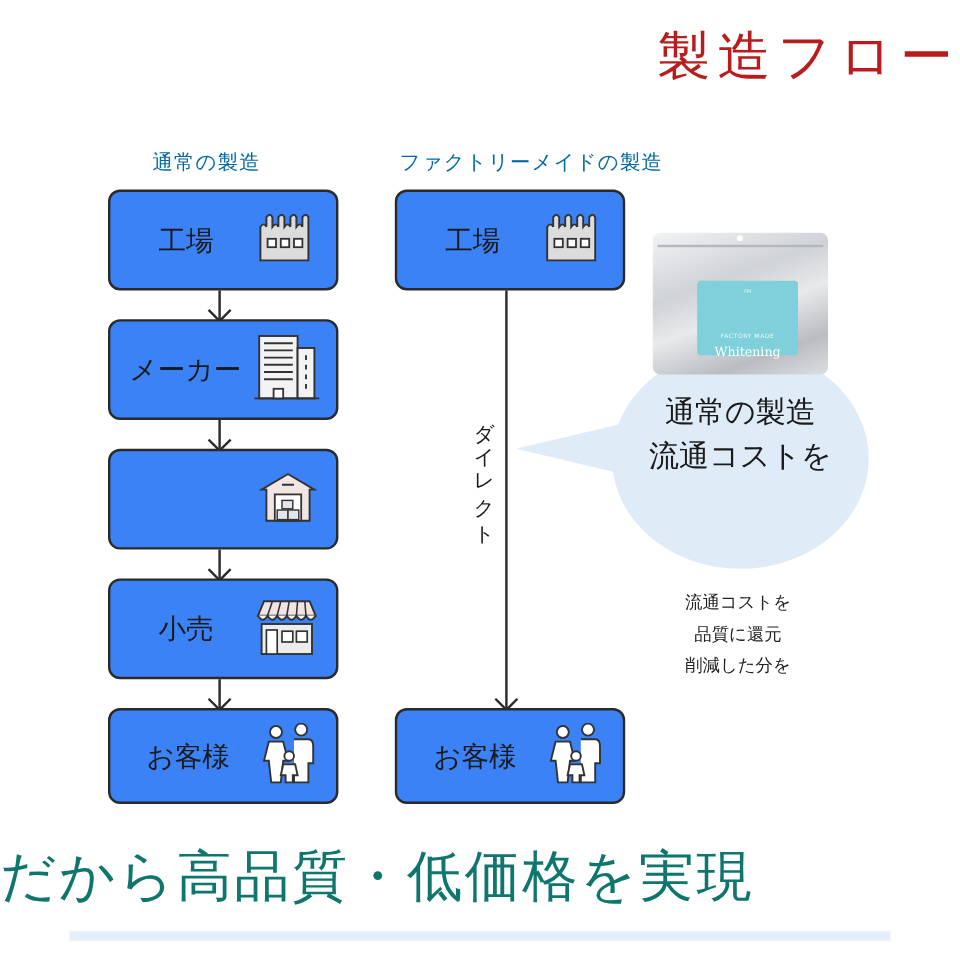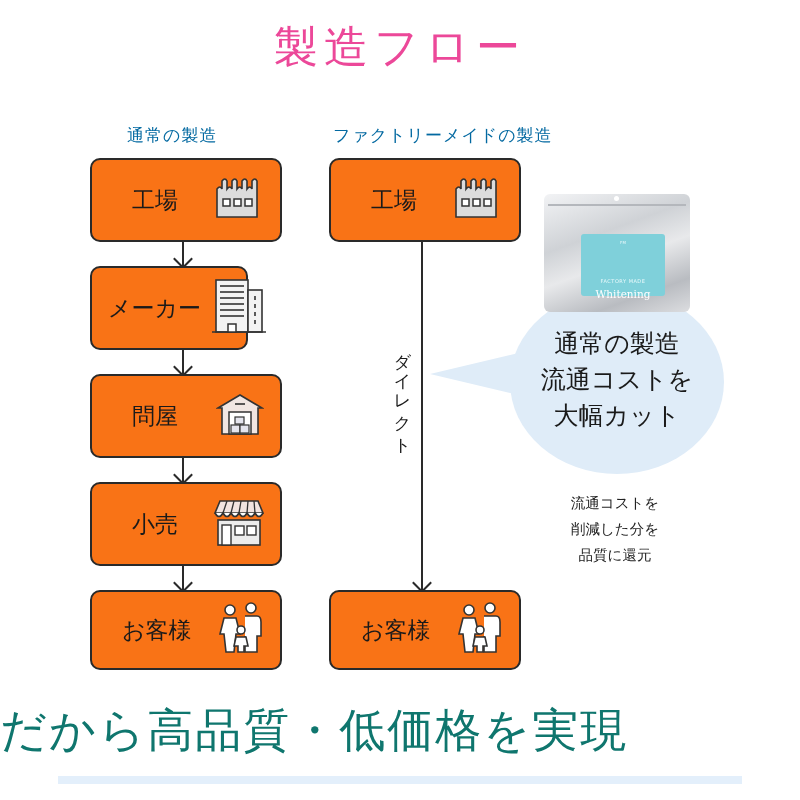--- a/index.html
+++ b/index.html
@@ -1,21 +1,21 @@
 <!DOCTYPE html>
 <html><head>
 <meta charset="utf-8">
 <style>
   html, body { margin:0; padding:0; background:#ffffff; }
   body { width:800px; height:800px; position:relative; overflow:hidden;
          font-family:"DejaVu Sans", "Liberation Sans", sans-serif; color:#222; }
-  .title { position:absolute; left:0; width:800px; top:18px; text-align:center;
-           font-family:"DejaVu Serif", "Liberation Serif", serif; font-size:44px; letter-spacing:6px; color:#ec4899; }
+  .title { position:absolute; left:0; width:800px; top:18px; text-align:right;
+           font-family:"DejaVu Serif", "Liberation Serif", serif; font-size:44px; letter-spacing:6px; color:#b91c1c; }
   .col-head { position:absolute; font-size:17px; color:#0369a1; letter-spacing:1px; }
-  .box { position:absolute; box-sizing:border-box; border:2px solid #2a2a2a; border-radius:10px; background:#f97316; }
+  .box { position:absolute; box-sizing:border-box; border:2px solid #2a2a2a; border-radius:10px; background:#3b82f6; }
   .box .label { position:absolute; left:0; top:0; bottom:0; display:flex; align-items:center; font-size:23px; color:#1a1a1a; }
   .box .icon { position:absolute; top:50%; transform:translateY(-50%); }
   .vline { position:absolute; width:2px; background:#2a2a2a; }
   .arrowhead { position:absolute; width:12px; height:12px; border-right:2px solid #2a2a2a; border-bottom:2px solid #2a2a2a; transform:rotate(45deg); }
   .direct { position:absolute; font-size:17px; writing-mode:vertical-rl; color:#1a1a1a; letter-spacing:2px; }
   .bubble { position:absolute; left:510px; top:290px; width:214px; height:184px; border-radius:50%; background:#dfecf8; }
   .bubble-tail { position:absolute; left:430px; top:348px; width:0; height:0;
                  border-top:26px solid transparent; border-bottom:26px solid transparent; border-right:110px solid #dfecf8; }
   .bubble-text { position:absolute; left:510px; top:326px; width:214px; text-align:center; font-size:25px; line-height:36px; color:#1a1a1a; }
   .note { position:absolute; left:520px; top:490px; width:190px; text-align:center; font-size:14.5px; line-height:26px; color:#222; }
@@ -45,21 +45,21 @@
         <path d="M3 40 V12 Q6 8 8 12 V4 Q11 0 13 4 V12 Q16 8 18 12 V4 Q21 0 23 4 V12 Q26 8 28 12 V4 Q31 0 33 4 V12 Q36 8 38 12 V4 Q41 0 43 4 V40 Z" fill="#dcdcdc" stroke="#333" stroke-width="1.6"></path>
         <rect x="9" y="22" width="7" height="7" fill="#fff" stroke="#333" stroke-width="1.5"></rect>
         <rect x="20" y="22" width="7" height="7" fill="#fff" stroke="#333" stroke-width="1.5"></rect>
         <rect x="31" y="22" width="7" height="7" fill="#fff" stroke="#333" stroke-width="1.5"></rect>
       </svg>
   </span>
 </div>
 <div class="vline" style="left:182px; top:242px; height:24px;"></div>
 <div class="arrowhead" style="left:176px; top:252px;"></div>
 
-<div class="box" style="left:90px; top:266px; width:158px; height:84px;">
+<div class="box" style="left:90px; top:266px; width:192px; height:84px;">
   <span class="label" style="left:16px;">メーカー</span>
   <span class="icon" style="left:118px;">
     <svg width="58" height="60" viewBox="0 0 58 60">
         <rect x="6" y="4" width="32" height="52" fill="#f3f3f3" stroke="#333" stroke-width="1.6"></rect>
         <rect x="38" y="14" width="14" height="42" fill="#f3f3f3" stroke="#333" stroke-width="1.6"></rect>
         <g stroke="#333" stroke-width="1.6">
           <line x1="10" y1="10" x2="34" y2="10"></line>
           <line x1="10" y1="16" x2="34" y2="16"></line>
           <line x1="10" y1="22" x2="34" y2="22"></line>
           <line x1="10" y1="28" x2="34" y2="28"></line>
@@ -72,21 +72,20 @@
           <line x1="2" y1="56" x2="56" y2="56"></line>
         </g>
         <rect x="18" y="48" width="8" height="8" fill="#fff" stroke="#333" stroke-width="1.5"></rect>
       </svg>
   </span>
 </div>
 <div class="vline" style="left:182px; top:350px; height:24px;"></div>
 <div class="arrowhead" style="left:176px; top:360px;"></div>
 
 <div class="box" style="left:90px; top:374px; width:192px; height:84px;">
-  <span class="label" style="left:40px;">問屋</span>
   <span class="icon" style="left:124px;">
     <svg width="48" height="44" viewBox="0 0 48 44">
         <path d="M2 16 L24 3 L46 16 L42 16 L42 42 L6 42 L6 16 Z" fill="#f1e6e2" stroke="#333" stroke-width="1.6"></path>
         <line x1="19" y1="12" x2="29" y2="12" stroke="#333" stroke-width="1.6"></line>
         <rect x="13" y="20" width="22" height="22" fill="#fff" stroke="#333" stroke-width="1.5"></rect>
         <rect x="19" y="25" width="9" height="7" fill="#e5e5ee" stroke="#333" stroke-width="1.2"></rect>
         <rect x="15" y="33" width="9" height="8" fill="#e5e5ee" stroke="#333" stroke-width="1.2"></rect>
         <rect x="24" y="33" width="9" height="8" fill="#e5e5ee" stroke="#333" stroke-width="1.2"></rect>
       </svg>
   </span>
@@ -175,23 +174,22 @@
   <div class="card">
     <div class="brand">FM</div>
     <div class="name">Whitening</div>
     <div class="sub">FACTORY MADE</div>
   </div>
 </div>
 
 <div class="bubble-text">
   <div>通常の製造</div>
   <div>流通コストを</div>
-  <div>大幅カット</div>
 </div>
 
 <div class="note">
   <div>流通コストを</div>
+  <div>品質に還元</div>
   <div>削減した分を</div>
-  <div>品質に還元</div>
 </div>
 
 <div class="slogan">だから高品質・低価格を実現</div>
 <div class="underline" style="width:684px;"></div>
 
 </body></html>

